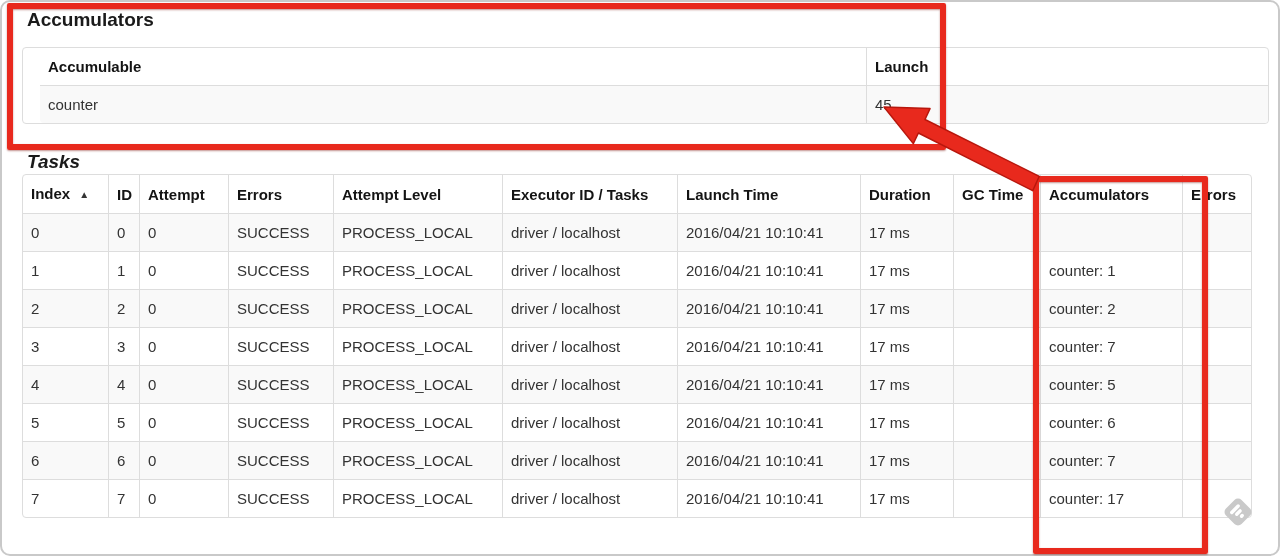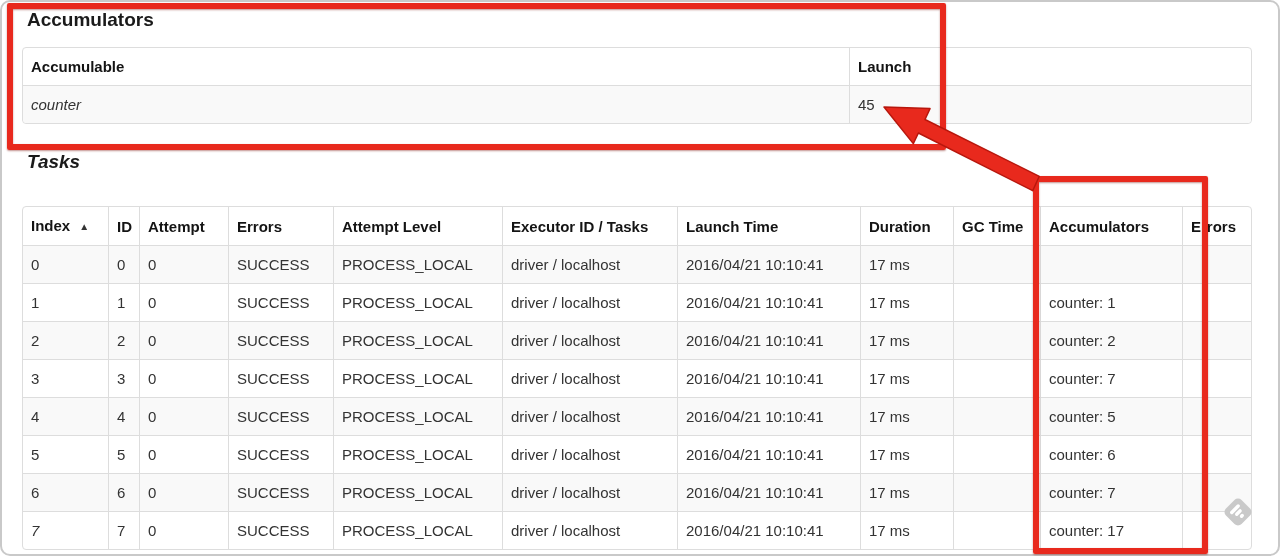--- a/index.html
+++ b/index.html
@@ -9,24 +9,24 @@
   #accumulators-title{left:27px;top:9px;}
   #tasks-title{left:27px;top:151px;font-style:italic;}
   table.ui-table{position:absolute;left:22px;width:1228px;border-collapse:separate;border-spacing:0;
     table-layout:fixed;background:#fff;color:#333;font-size:15px;border:1px solid #ddd;border-radius:4px;}
   .ui-table th,.ui-table td{border-left:1px solid #ddd;border-top:1px solid #ddd;padding:8px;line-height:21px;
     text-align:left;white-space:nowrap;overflow:hidden;}
   .ui-table th{font-weight:bold;color:#141414;}
   .ui-table th:first-child,.ui-table td:first-child{border-left:none;}
   .ui-table thead th{border-top:none;}
   .ui-table tbody tr:nth-child(odd) td{background:#f9f9f9;}
-  .ui-table tbody tr:last-child td:first-child{border-bottom-left-radius:4px;font-style:italic;}
+  .ui-table tbody tr:last-child td:first-child{border-bottom-left-radius:4px;}
   .ui-table tbody tr:last-child td:last-child{border-bottom-right-radius:4px;}
-  #accumulators-table{top:47px;}
-  #tasks-table{top:206px;}
+  #accumulators-table{top:47px;padding-left:17px;}
+  #tasks-table{top:174px;}
   .sort-icon{font-size:10px;color:#333;margin-left:9px;vertical-align:1px;}
   .redbox{position:absolute;border:6px solid #e8291d;border-radius:2px;z-index:20;pointer-events:none;
     box-shadow:0 1px 2px rgba(120,10,5,.45), inset 0 1px 2px rgba(120,10,5,.45);}
   #annotation-box-accumulators-section{left:7px;top:3px;width:927px;height:135px;}
   #annotation-box-accumulators-column{left:1033px;top:176px;width:163px;height:366px;}
   #annotation-arrow{position:absolute;left:0;top:0;z-index:25;pointer-events:none;}
   #watermark{position:absolute;left:1218px;top:492px;width:40px;height:40px;z-index:15;}
 </style>
 </head>
 <body>

